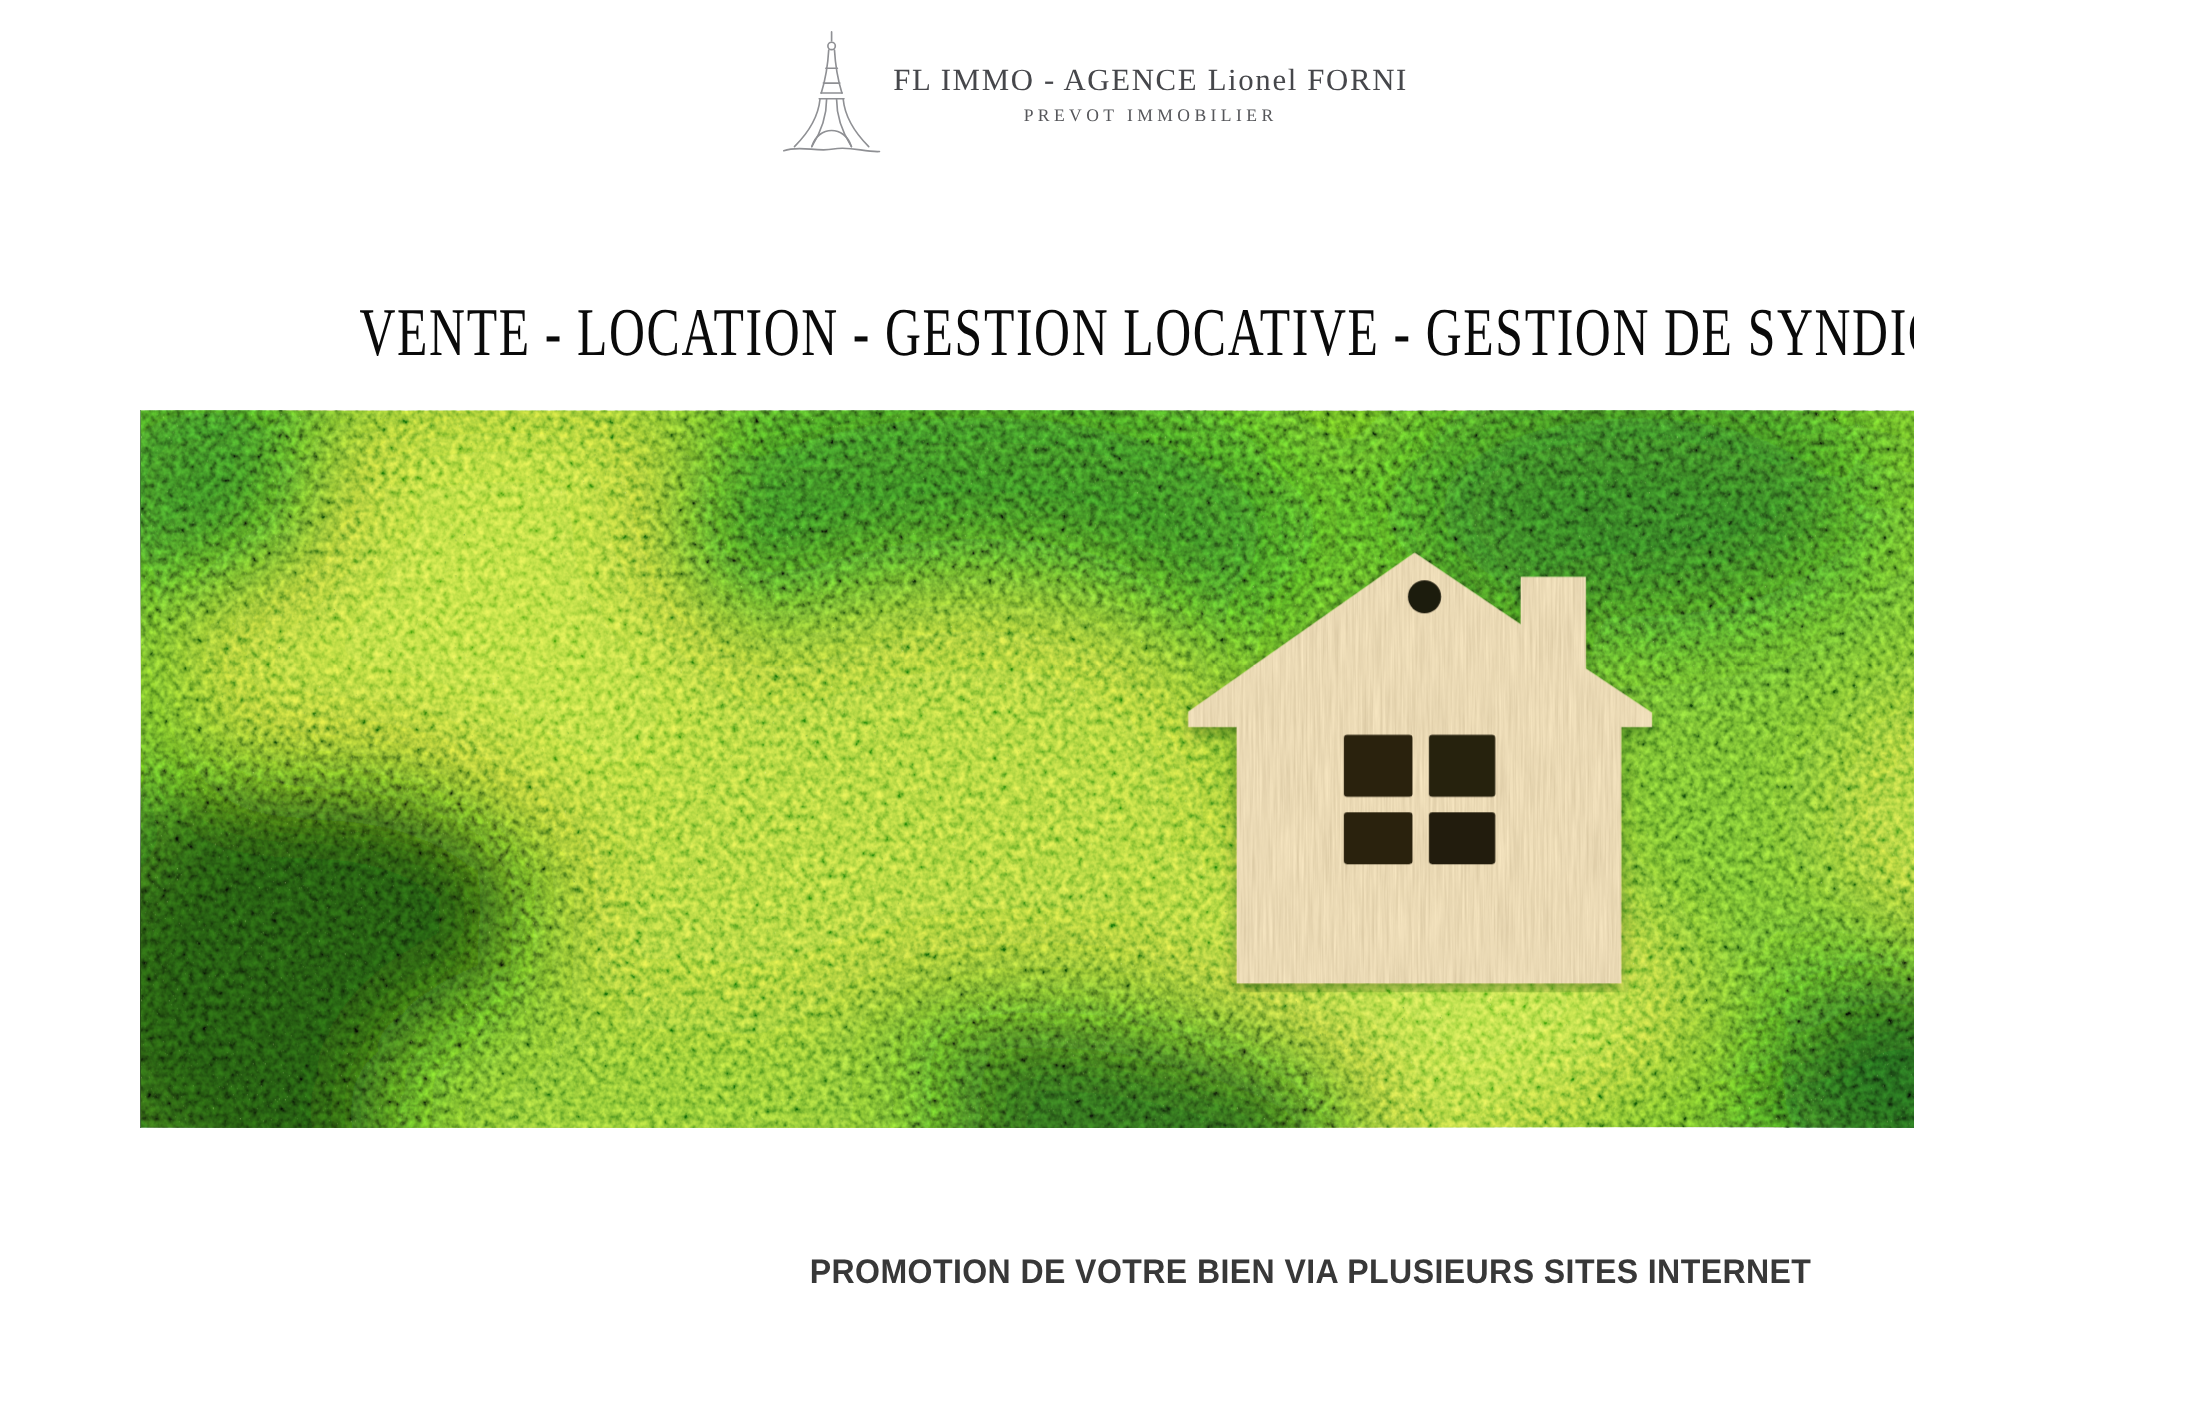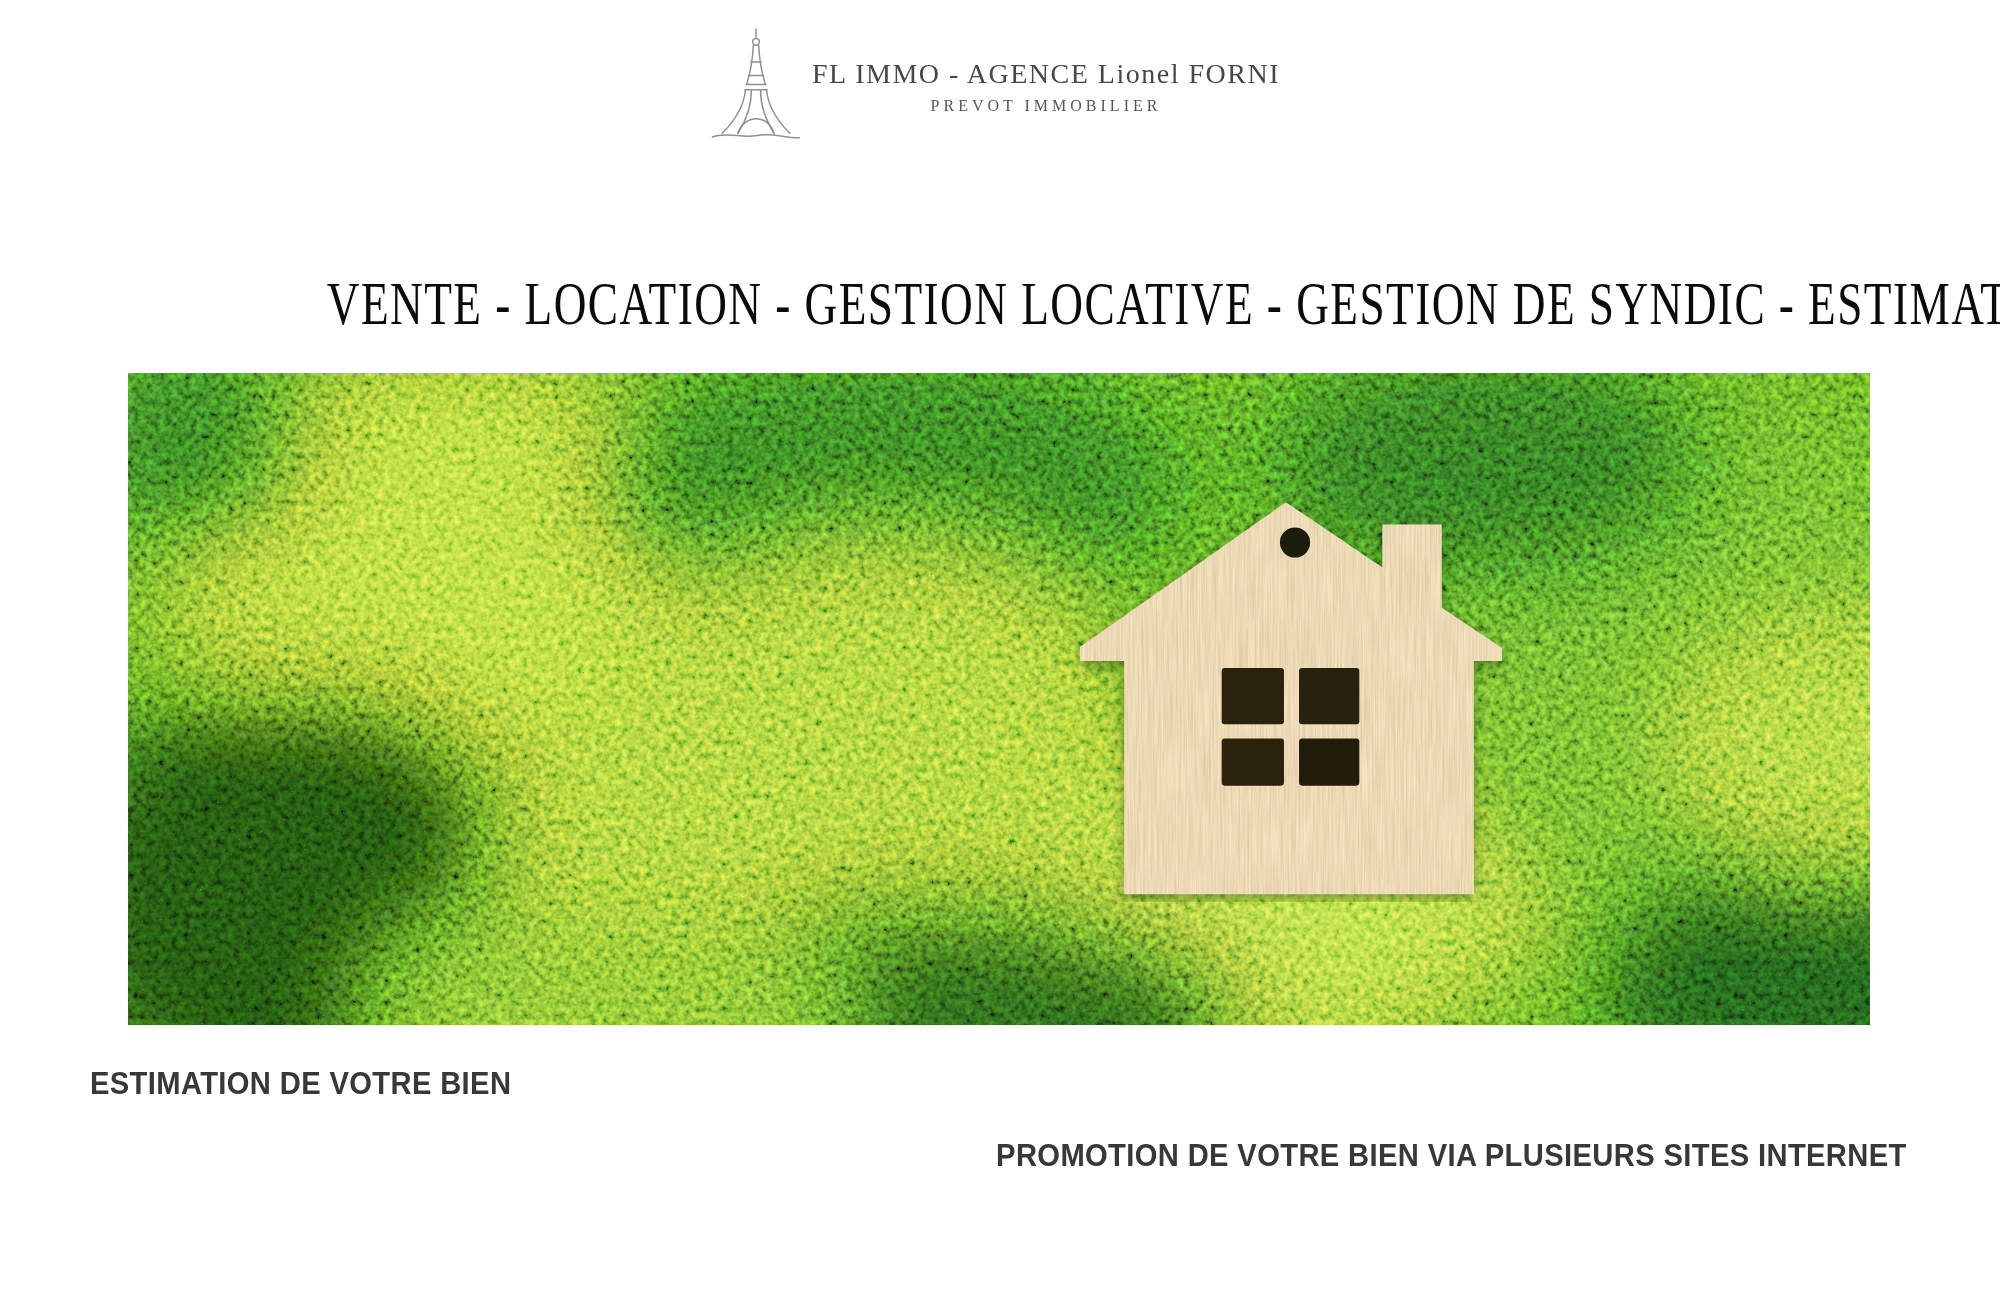--- a/index.html
+++ b/index.html
@@ -1,17 +1,17 @@
 <!DOCTYPE html>
 <html><head>
 <meta charset="utf-8">
 <style>
   html,body{margin:0;padding:0;background:#ffffff;}
   .page{
-    position:relative;width:2000px;height:1294px;background:#ffffff;
+    position:relative;width:1740px;height:1294px;background:#ffffff;
     overflow:hidden;font-family:"Liberation Serif",serif;
   }
   
   .logo{position:absolute;left:705px;top:26px;width:600px;height:120px;}
   .eiffel{position:absolute;left:0;top:0;width:102px;height:120px;}
   .logo-text{position:absolute;left:96px;top:32px;width:490px;text-align:center;}
   .logo-title{
     font-size:28px;color:#46474b;letter-spacing:1.5px;white-space:nowrap;
     font-family:"Liberation Serif",serif;
   }
@@ -160,20 +160,17 @@
         <g>
           <rect x="145" y="173" width="62" height="56" rx="3" fill="#2b2310"></rect>
           <rect x="222" y="173" width="60" height="56" rx="3" fill="#262010"></rect>
           <rect x="145" y="243" width="62" height="47" rx="3" fill="#2b2310"></rect>
           <rect x="222" y="243" width="60" height="47" rx="3" fill="#241e0e"></rect>
         </g>
       </g>
     </svg>
   </div>
 
-  <div class="feat left fl1">
-    <span>ESTIMATION DE VOTRE BIEN</span>
-  </div>
   <div class="feat right fr2">
     <span>PROMOTION DE VOTRE BIEN VIA PLUSIEURS SITES INTERNET</span>
   </div>
 
 </div>
 
 </body></html>

